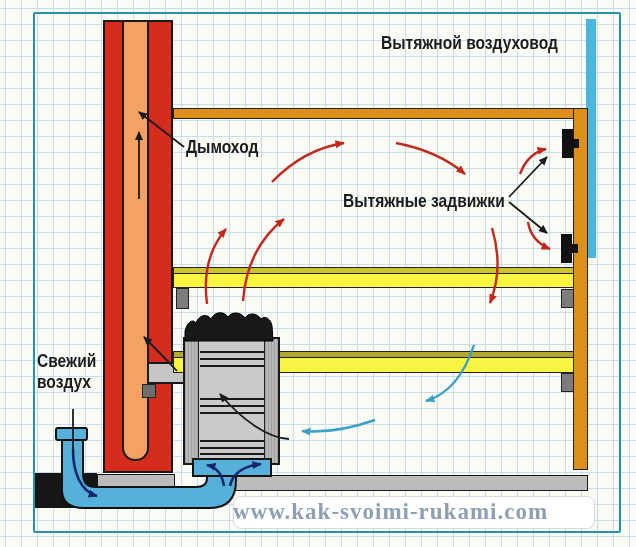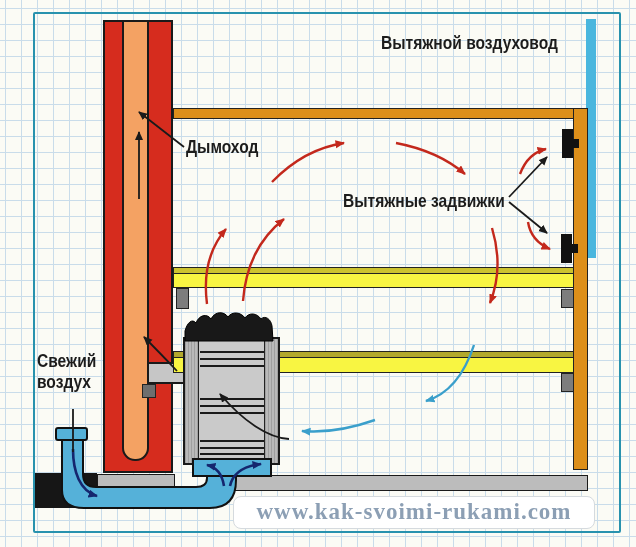--- a/index.html
+++ b/index.html
@@ -15,21 +15,21 @@
   }
   .abs{position:absolute;box-sizing:border-box;}
   .frame{
     left:33px;top:12px;width:588px;height:521px;
     border:2.5px solid var(--frame-teal,#2892ae);
     border-radius:2px;
   }
   .wall-panel{left:586px;top:19px;width:10px;height:239px;background:var(--panel-blue,#49b6de);}
   .wm-band{left:233px;top:496px;width:362px;height:33px;background:#ffffff;border:1px solid #d5dade;border-radius:8px;}
   .wm-text{
-    left:233px;top:499px;width:362px;text-align:center;
+    left:233px;top:499px;width:362px;text-align:left;
     font-family:"Liberation Serif", serif;font-weight:700;font-size:23px;
     letter-spacing:1px;color:var(--watermark-color,#8c9fb4);
   }
   .foundation{left:35px;top:473px;width:62px;height:35px;background:#161616;}
   .slab{background:var(--floor-grey,#bcbcbc);border:1.5px solid #1a1a1a;}
   .chimney-slab{left:97px;top:474px;width:78px;height:15px;}
   .floor-slab{left:233px;top:475px;width:355px;height:16px;}
   .chimney-outer{left:103px;top:20px;width:70px;height:453px;background:var(--chimney-red,#d62c1e);border:2px solid #1a1a1a;}
   .chimney-channel{left:122px;top:20px;width:27px;height:441px;background:var(--flue-orange,#f4a263);border:2px solid #1a1a1a;border-radius:0 0 13px 13px;}
   .flue-pipe{left:147px;top:362px;width:50px;height:22px;background:#c6c6c6;border:2px solid #1a1a1a;}

